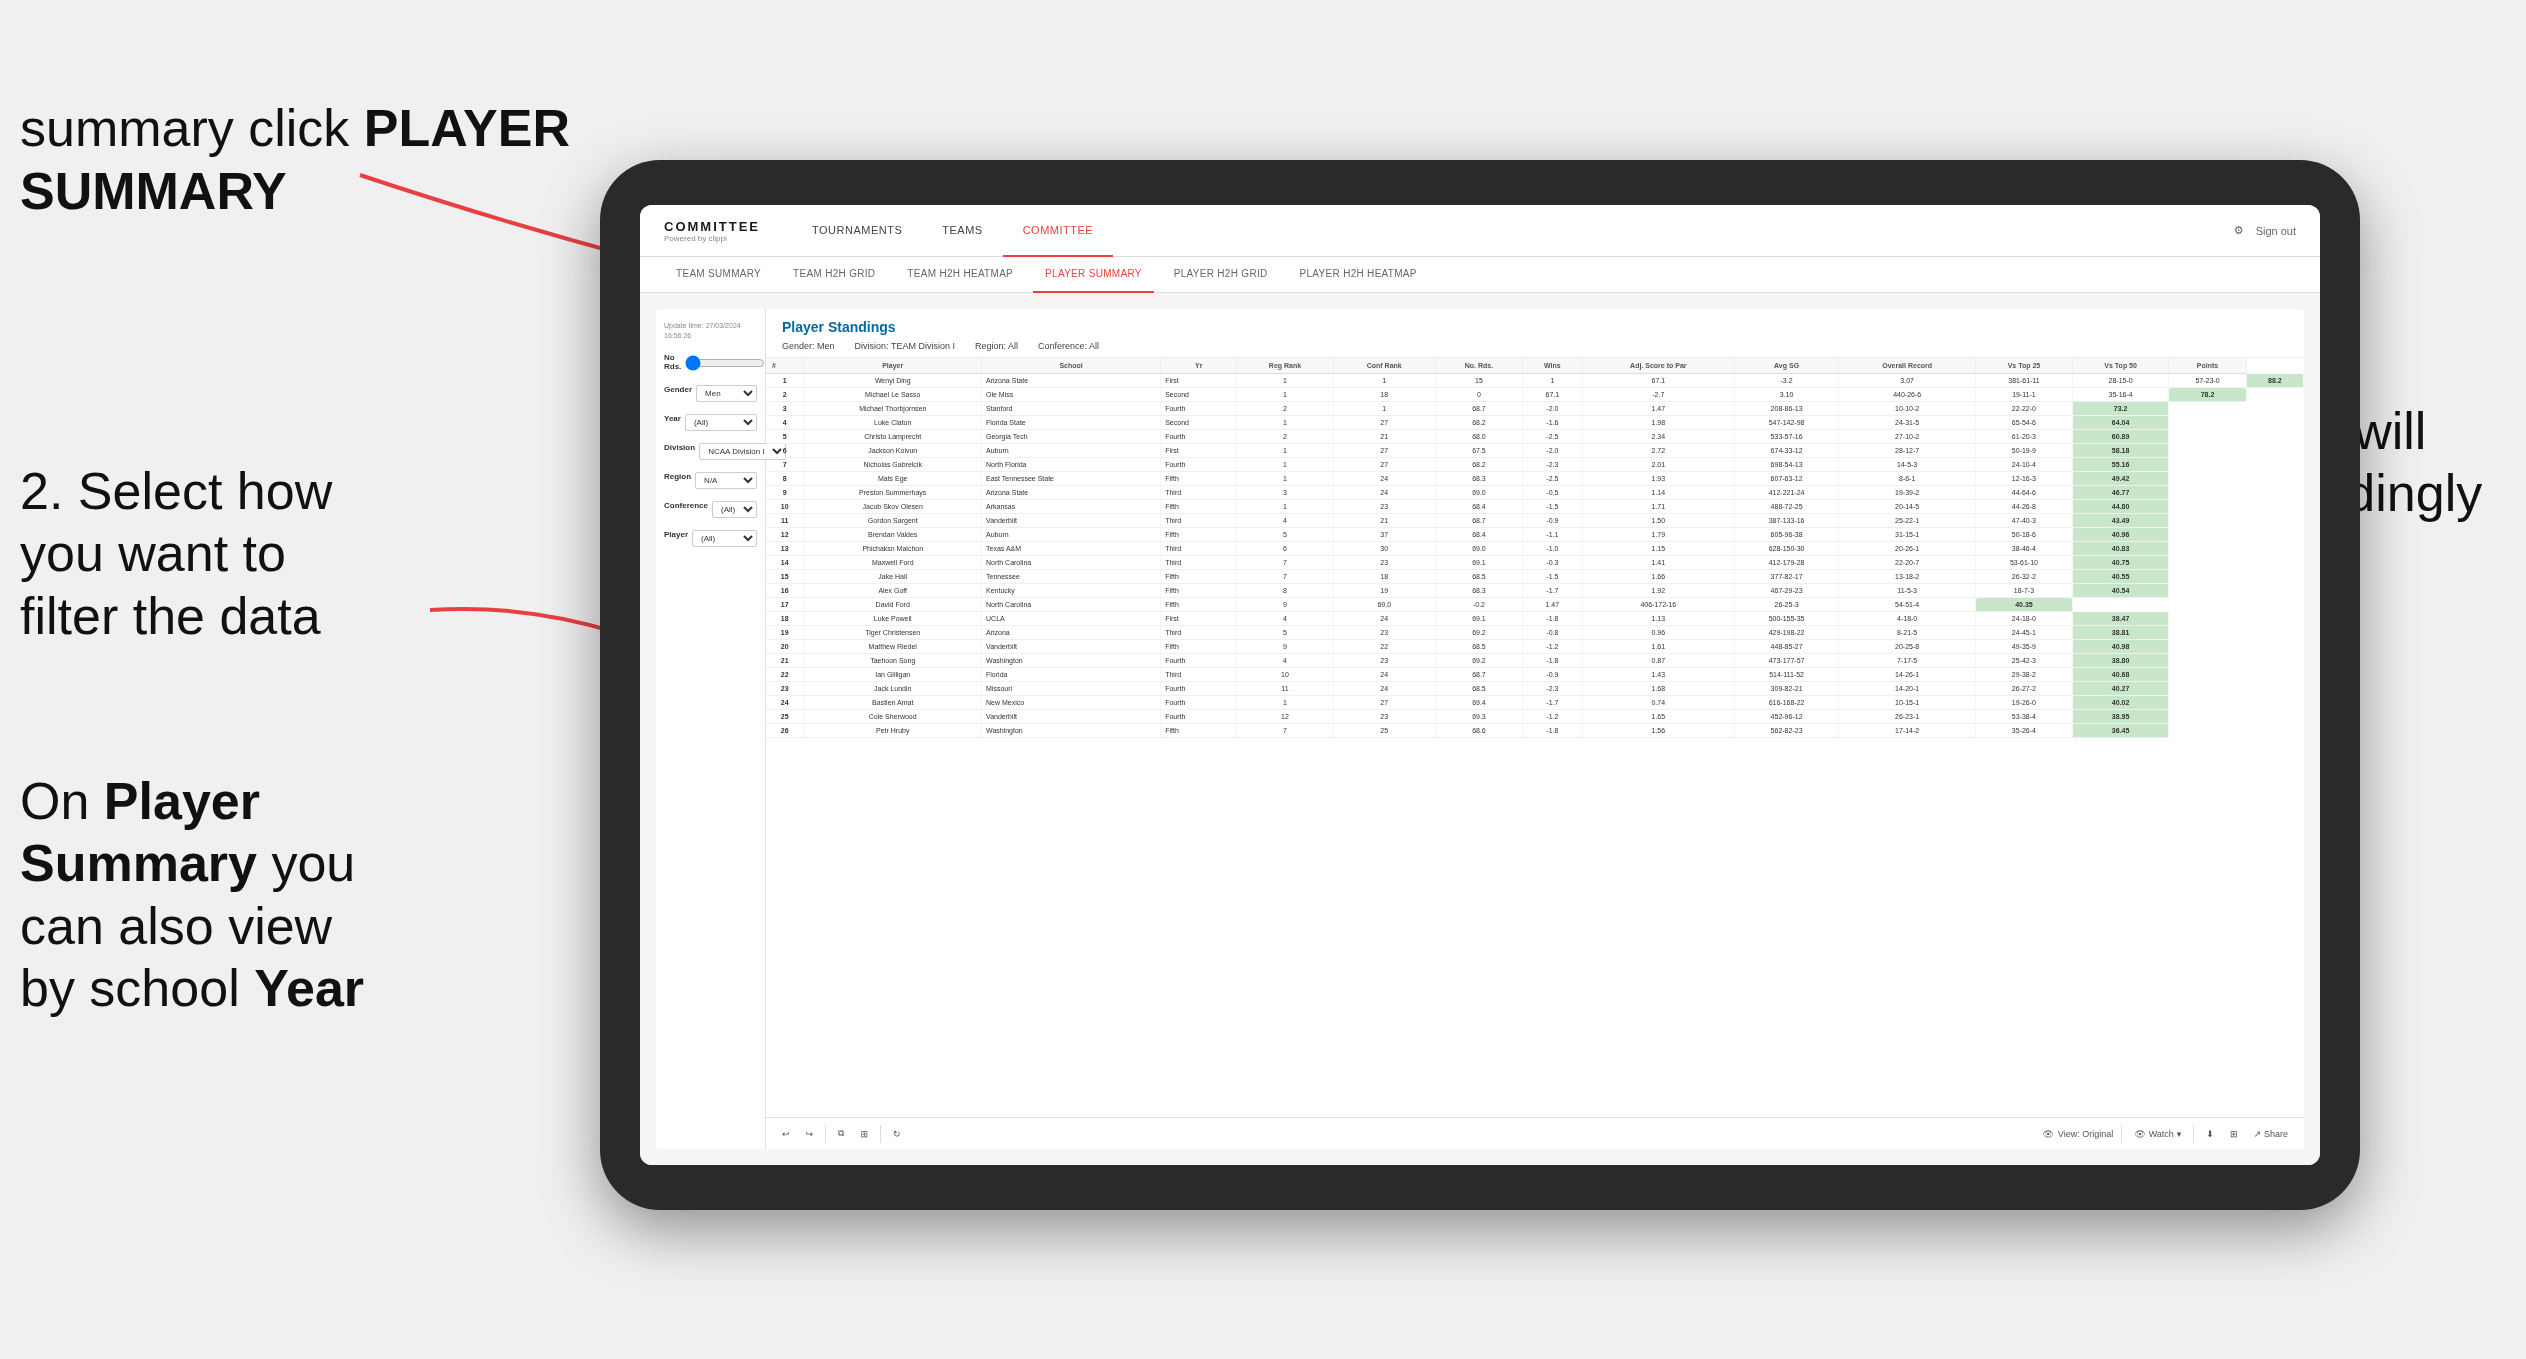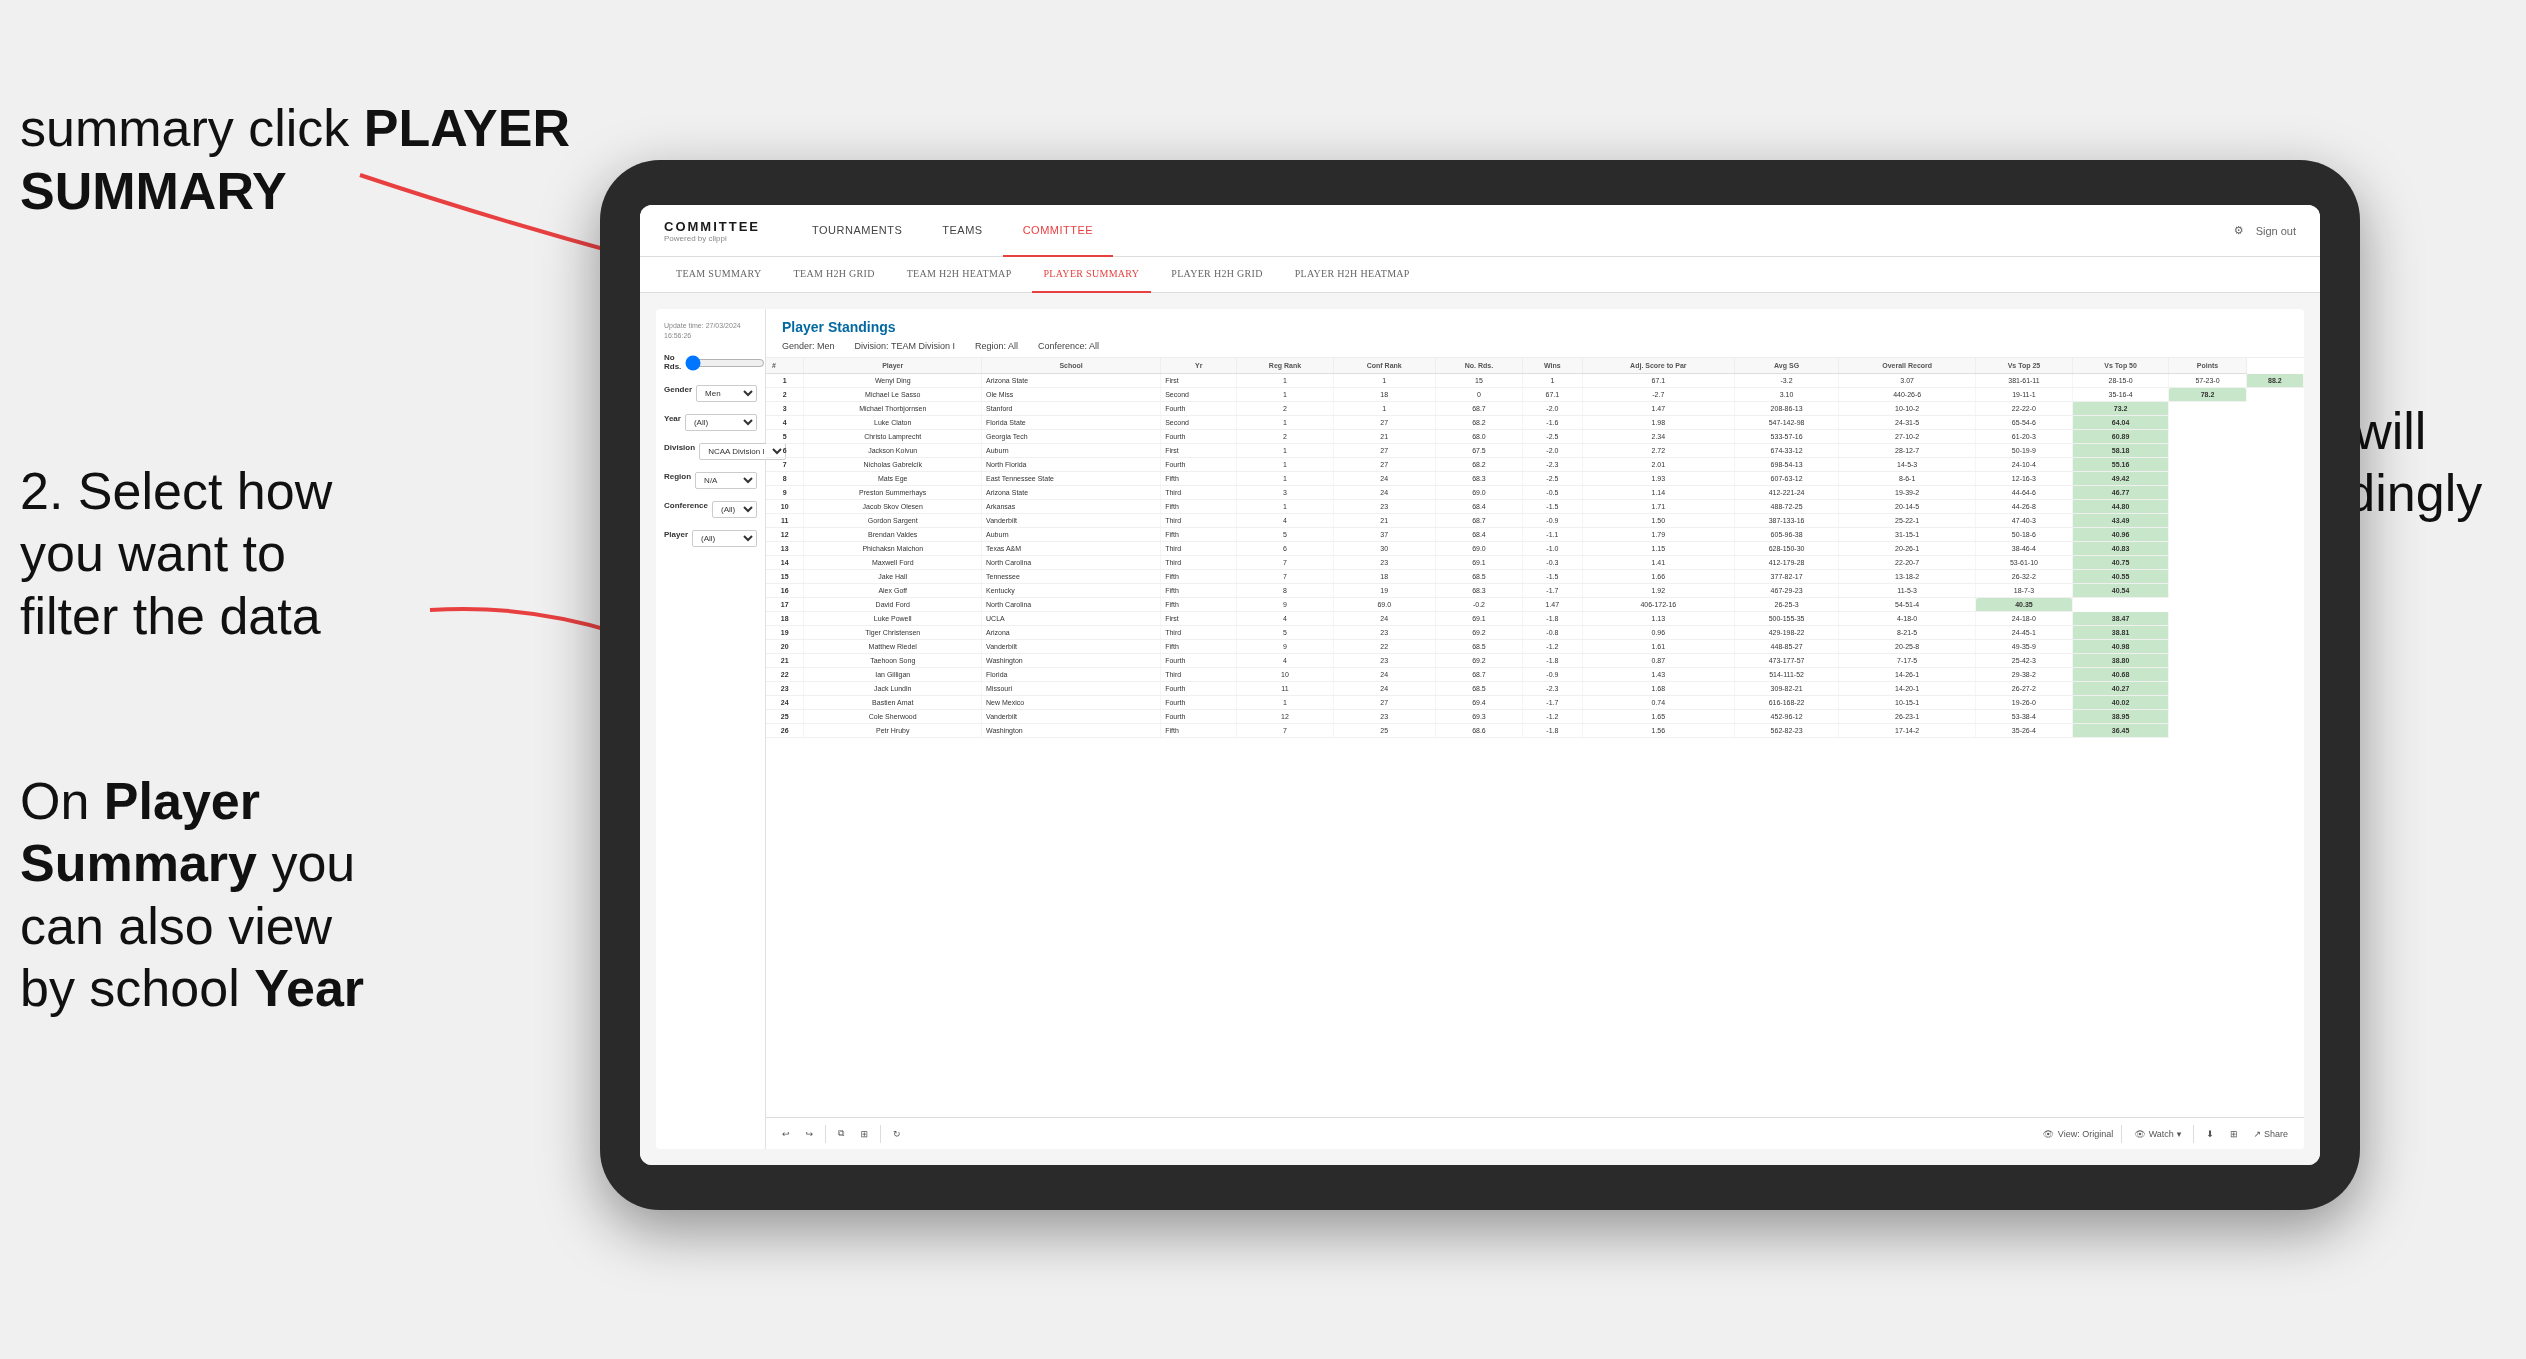--- a/index.html
+++ b/index.html
@@ -136,21 +136,20 @@
       padding: 0 12px;
       height: 36px;
       display: flex;
       align-items: center;
       font-size: 10px;
       font-weight: 500;
       color: #666;
       cursor: pointer;
       letter-spacing: 0.3px;
       border-bottom: 2px solid transparent;
-      font-family: Liberation Serif, serif;
     }
 
     .sub-nav-item.active {
       color: #e84040;
       border-bottom: 2px solid #e84040;
     }
 
     
     .main-content {
       flex: 1;

